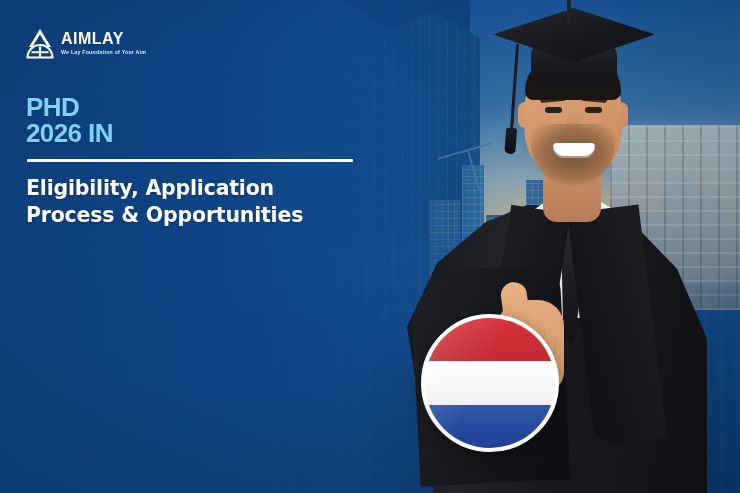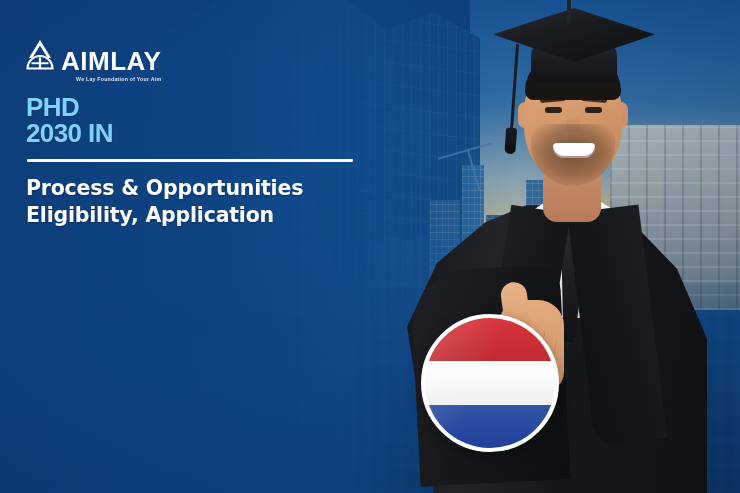--- a/index.html
+++ b/index.html
@@ -119,21 +119,21 @@
   }
 
   
   .logo{
     position:absolute; left:25px; top:27px;
     display:flex; align-items:center; gap:6px;
   }
   .logo-mark{ width:30px; height:32px; flex:0 0 auto; }
   .logo-txt{ display:flex; flex-direction:column; line-height:1; }
   .logo-name{
-    color:#ffffff; font-size:26px; font-weight:bold; letter-spacing:.5px;margin-top:21px;
+    color:#ffffff; font-size:16px; font-weight:bold; letter-spacing:.5px;
   }
   .logo-tag{
     color:#dbe6f3; font-size:5.2px; font-weight:bold; letter-spacing:.25px;
     margin-top:2.5px; text-align:right;
   }
 
   
   .copy{ position:absolute; left:26px; top:95px; width:350px; }
   .headline{
     color:#7dd3fc;
@@ -382,22 +382,22 @@
     </span>
     <span class="logo-txt">
       <span class="logo-name">AIMLAY</span>
       <span class="logo-tag">We Lay Foundation of Your Aim</span>
     </span>
   </div>
 
   <div class="copy">
     <div class="headline">
       <span class="ln">PHD</span>
-      <span class="ln">2030 IN</span>
+      <span class="ln">2026 IN</span>
     </div>
     <div class="rule"></div>
     <div class="subhead">
+      <span class="ln">Eligibility, Application</span>
       <span class="ln">Process &amp; Opportunities</span>
-      <span class="ln">Eligibility, Application</span>
     </div>
   </div>
 
 </div>
 
 </body></html>

